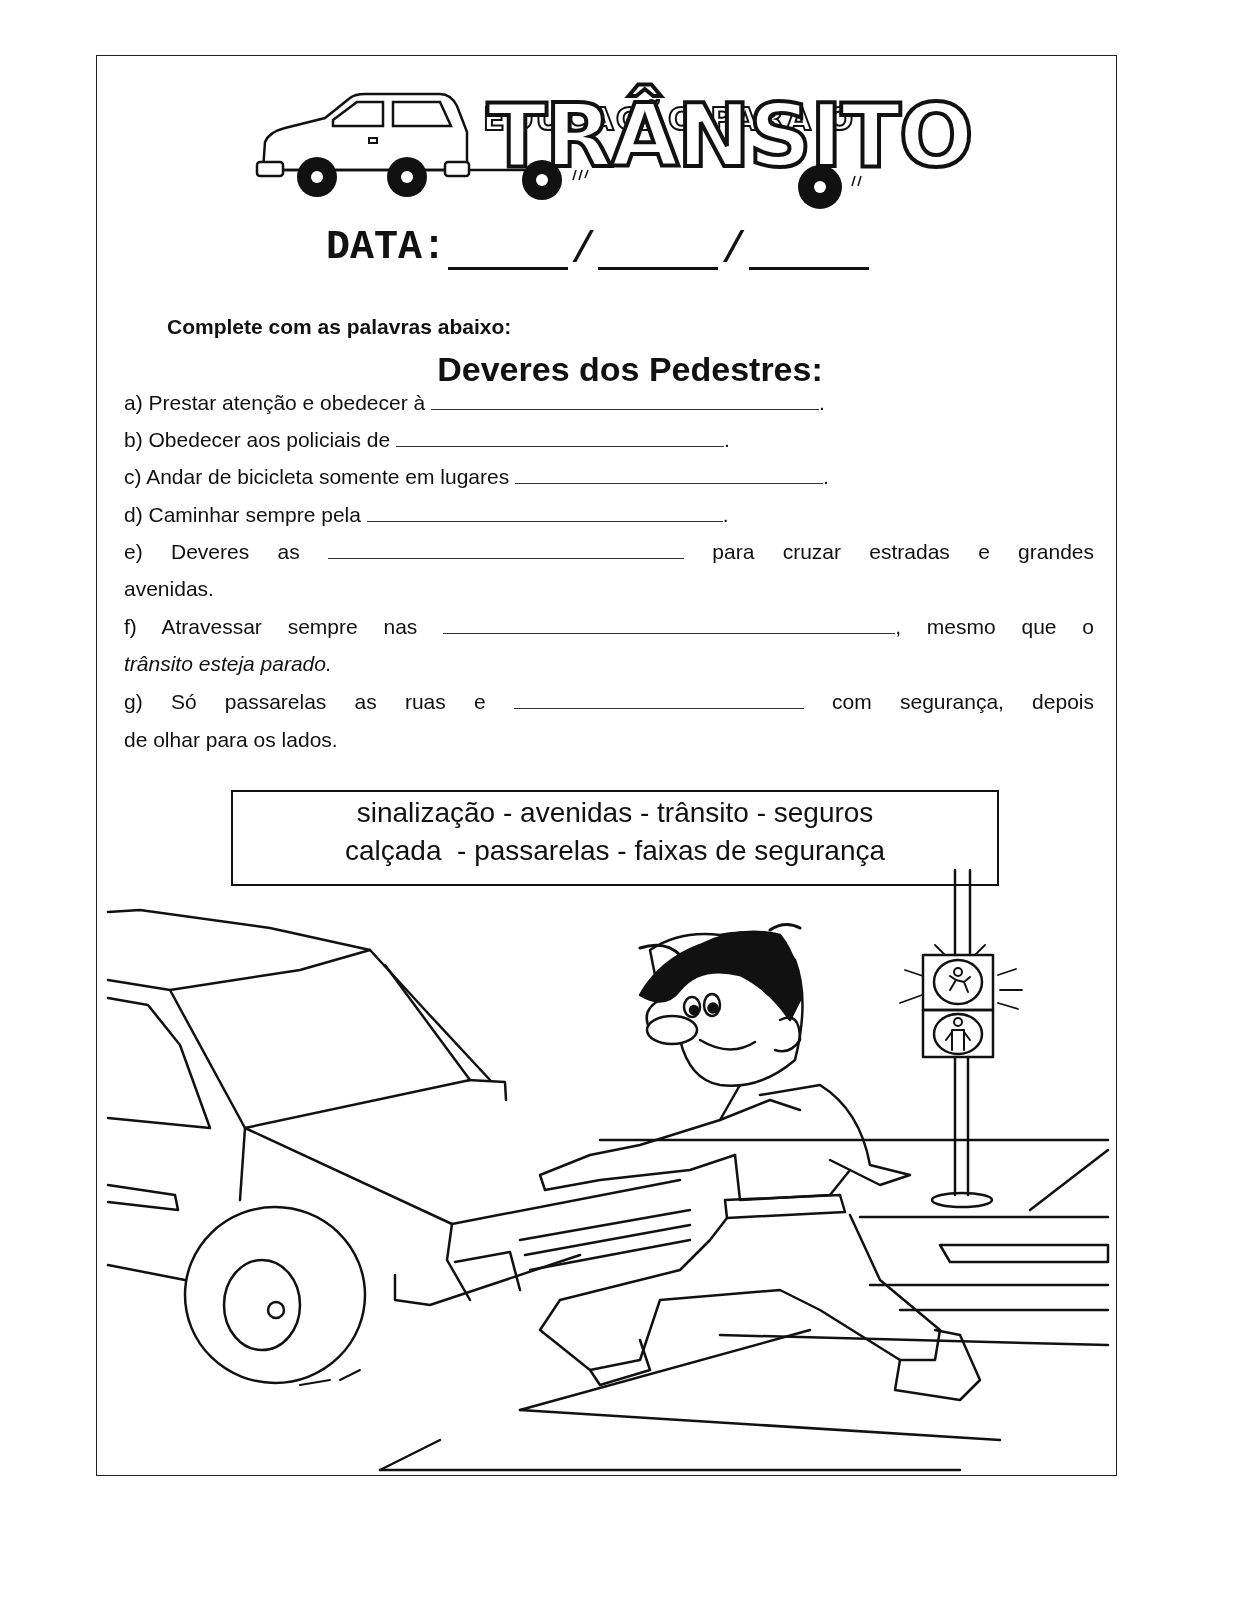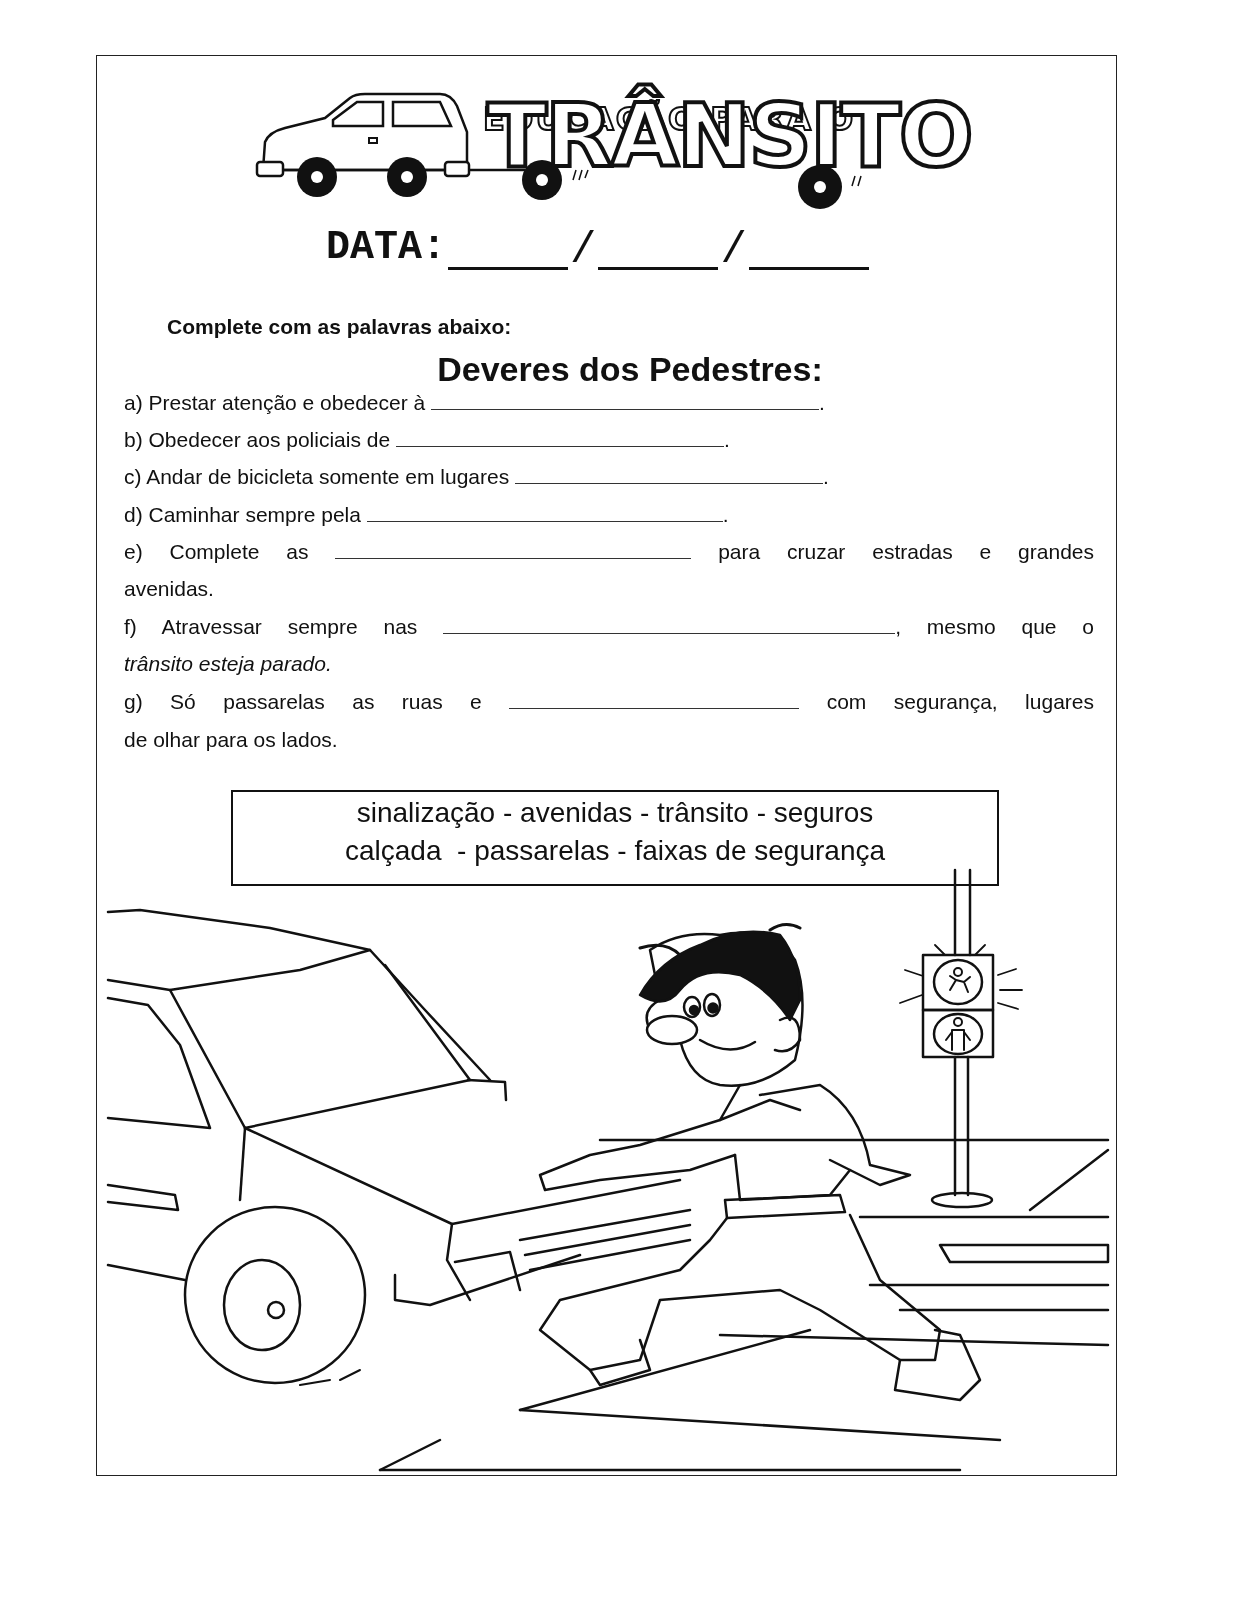--- a/index.html
+++ b/index.html
@@ -75,36 +75,36 @@
 <div class="abs q" style="top:465px;">
   <span>c) Andar de bicicleta somente em lugares</span>
   <span class="blank" style="width:308px;"></span><span>.</span>
 </div>
 <div class="abs q" style="top:503px;">
   <span>d) Caminhar sempre pela</span>
   <span class="blank" style="width:356px;"></span><span>.</span>
 </div>
 
 <div class="abs q-wide" style="top:540px;">
-  <span>e) Complete as</span>
+  <span>e) Deveres as</span>
   <span class="blank" style="width:356px;"></span>
   <span>para cruzar estradas e grandes</span>
 </div>
 <div class="abs q" style="top:577px;">avenidas.</div>
 
 <div class="abs q-wide" style="top:615px;">
   <span>f) Atravessar sempre nas</span>
   <span class="blank" style="width:452px;"></span><span>, mesmo que o</span>
 </div>
 <div class="abs q" style="top:652px;font-style:italic;">trânsito esteja parado.</div>
 
 <div class="abs q-wide" style="top:690px;">
   <span>g) Só passarelas as ruas e</span>
   <span class="blank" style="width:290px;"></span>
-  <span>com segurança, lugares</span>
+  <span>com segurança, depois</span>
 </div>
 <div class="abs q" style="top:728px;">de olhar para os lados.</div>
 
 <div class="abs wordbox">
   <div>sinalização - avenidas - trânsito - seguros</div>
   <div style="white-space:pre;">calçada  - passarelas - faixas de segurança</div>
 </div>
 
 <svg width="1236" height="1600" viewBox="0 0 1236 1600" style="left:0;top:0;pointer-events:none;" fill="none" stroke="#111" stroke-width="2.5" stroke-linecap="round" stroke-linejoin="round">
 

